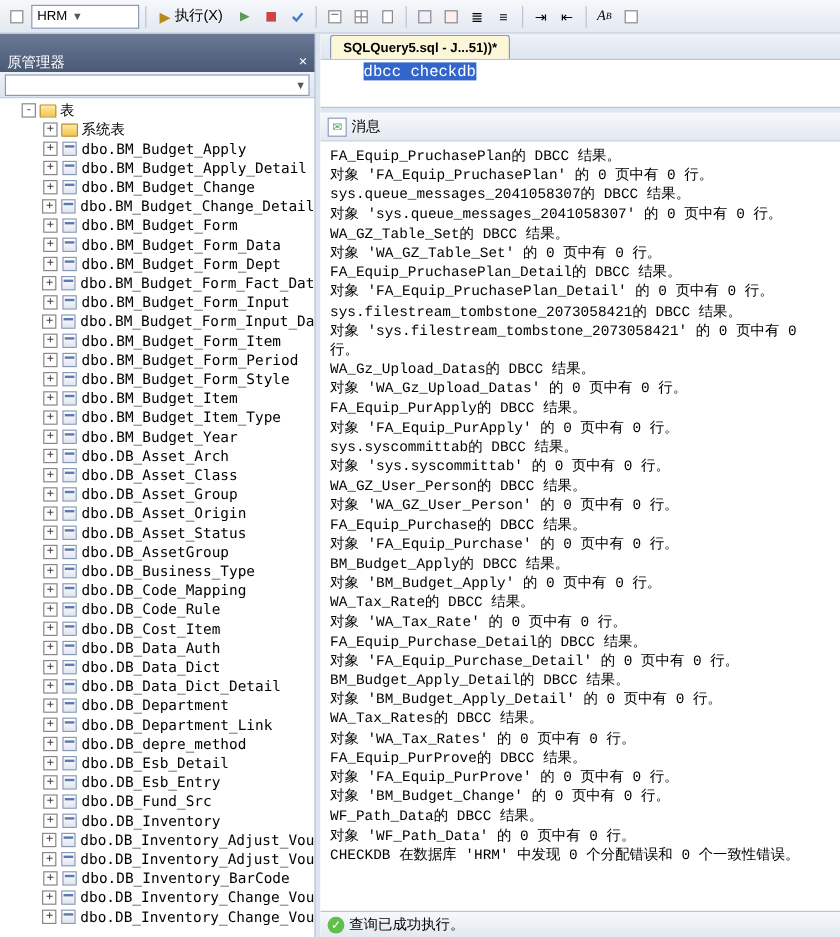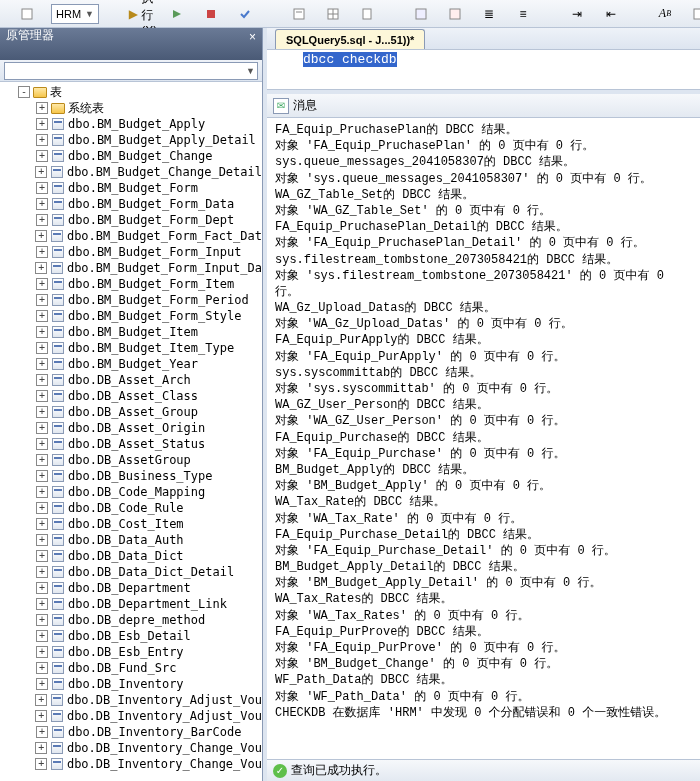--- a/index.html
+++ b/index.html
@@ -1,25 +1,25 @@
 <!DOCTYPE html>
 <html><head>
 <meta charset="utf-8">
 <style>
 * { margin: 0; padding: 0; box-sizing: border-box; }
 body { font-family: "Microsoft YaHei", SimSun, Arial, sans-serif; font-size: 12px; background: #fff; width: 700px; height: 781px; overflow: hidden; display: flex; flex-direction: column; }
-.toolbar { height: 28px; background: linear-gradient(#f6f8fb,#e3e9f1); border-bottom: 1px solid #b8c4d6; display: flex; align-items: center; padding: 0 17px; gap: 14px; }
+.toolbar { height: 28px; background: linear-gradient(#f6f8fb,#e3e9f1); border-bottom: 1px solid #b8c4d6; display: flex; align-items: center; padding: 0 4px; gap: 2px; }
 .toolbar .sep { width: 1px; height: 18px; background: #b8c4d6; margin: 0 3px; }
 .toolbar .btn { height: 20px; min-width: 20px; display: flex; align-items: center; justify-content: center; cursor: pointer; padding: 0 2px; }
 .toolbar .btn svg { display: block; }
 .toolbar .combo { height: 20px; border: 1px solid #8a9ab5; background: #fff; display: flex; align-items: center; padding: 0 4px; font-size: 11px; }
 .toolbar .combo .arrow { margin-left: 4px; font-size: 9px; color: #555; }
 .main { flex: 1; display: flex; overflow: hidden; }
 .sidebar { width: 263px; display: flex; flex-direction: column; border-right: 1px solid #8a9ab5; }
-.sidebar-title { height: 22px; background: linear-gradient(#6a7a96,#4a5a76); color: #fff; display: flex; align-items: flex-end; padding: 16px 6px; font-size: 12px; justify-content: space-between; gap: 20px; }
+.sidebar-title { height: 22px; background: linear-gradient(#6a7a96,#4a5a76); color: #fff; display: flex; align-items: flex-start; padding: 16px 6px; font-size: 12px; justify-content: space-between; gap: 20px; }
 .sidebar-title .close { cursor: pointer; }
 .dropdown-row { height: 22px; background: linear-gradient(#eef2f8,#dde5f0); border-bottom: 1px solid #b8c4d6; display: flex; align-items: center; padding: 0 4px; }
 .dropdown-row .ddl { flex: 1; border: 1px solid #8a9ab5; background: #fff; height: 18px; display: flex; align-items: center; justify-content: flex-end; padding: 0 2px; }
 .tree { flex: 1; overflow: auto; background: #fff; padding: 2px 0; }
 .tree-node { display: flex; align-items: center; height: 16px; white-space: nowrap; font-family: Consolas, SimSun, monospace; font-size: 12px; }
 .tree-node .pad { display: inline-block; width: 18px; }
 .tree-node .exp { width: 12px; height: 12px; display: inline-flex; align-items: center; justify-content: center; border: 1px solid #888; font-size: 10px; line-height: 1; color: #444; margin-right: 2px; cursor: pointer; }
 .tree-node .icon { width: 16px; height: 14px; margin-right: 2px; display: inline-flex; align-items: center; justify-content: center; }
 .tree-node .folder { background: linear-gradient(#ffe9a8,#f5c54a); border: 1px solid #bb8a1c; width: 14px; height: 11px; border-radius: 1px; }
 .tree-node .tbl { width: 12px; height: 12px; background: linear-gradient(#fff,#e0e6ef); border: 1px solid #8a9ab5; position: relative; }

